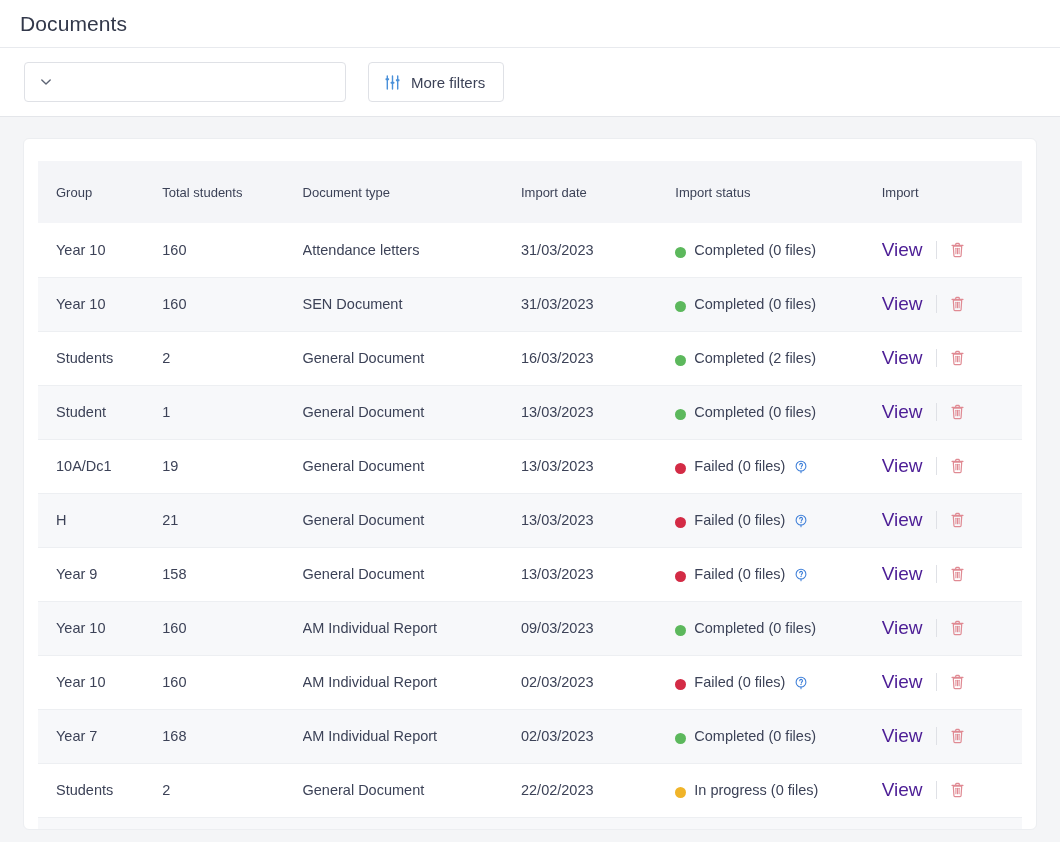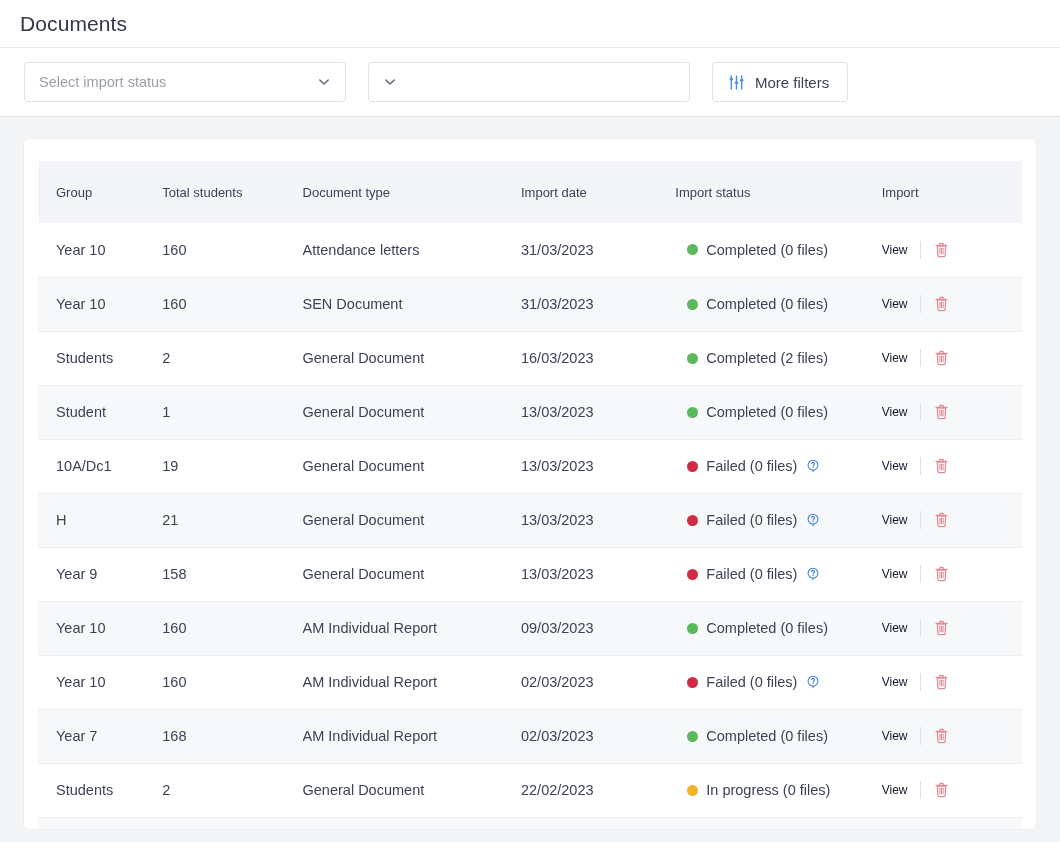--- a/index.html
+++ b/index.html
@@ -137,23 +137,22 @@
   col.c-group   { width: 124px; }
   col.c-total   { width: 140px; }
   col.c-type    { width: 218px; }
   col.c-date    { width: 154px; }
   col.c-status  { width: 206px; }
   col.c-actions { width: 140px; }
 
   
   .status-cell {
     display: flex;
-    align-items: center;
+    align-items: flex-end;
     gap: 8px;
-    margin-left: 12px;
   }
   .status-dot {
     width: 11px;
     height: 11px;
     border-radius: 50%;
     flex: 0 0 auto;
     display: block;
   }
   .status-text { white-space: nowrap; }
   .help-icon {
@@ -165,23 +164,23 @@
     cursor: pointer;
   }
 
   
   .actions-cell {
     display: flex;
     align-items: center;
     gap: 13px;
   }
   .view-link {
-    color: #0f172a;
+    color: #4c1d95;
     text-decoration: none;
-    font-size: 12px;
+    font-size: 19px;
     cursor: pointer;
   }
   .action-divider {
     width: 1px;
     height: 18px;
     background: #dfe1e6;
     display: block;
   }
   .trash-icon {
     width: 15px;
@@ -192,28 +191,20 @@
 </style>
 </head>
 <body>
 
 <div class="page-header">
   <div class="page-title">Documents</div>
 </div>
 
 <div class="filter-bar">
 
-  <div class="select-box">
-    <span class="select-placeholder">Select import status</span>
-    <span class="chevron">
-      <svg viewBox="0 0 16 16" width="14" height="14" aria-hidden="true">
-        <path d="M3.2 5.8 L8 10.4 L12.8 5.8" fill="none" stroke="#5d6474" stroke-width="1.6" stroke-linecap="round" stroke-linejoin="round"></path>
-      </svg>
-    </span>
-  </div>
 
   <div class="select-box">
     <span class="chevron">
       <svg viewBox="0 0 16 16" width="14" height="14" aria-hidden="true">
         <path d="M3.2 5.8 L8 10.4 L12.8 5.8" fill="none" stroke="#5d6474" stroke-width="1.6" stroke-linecap="round" stroke-linejoin="round"></path>
       </svg>
     </span>
   </div>
 
   <div class="more-filters-btn">

